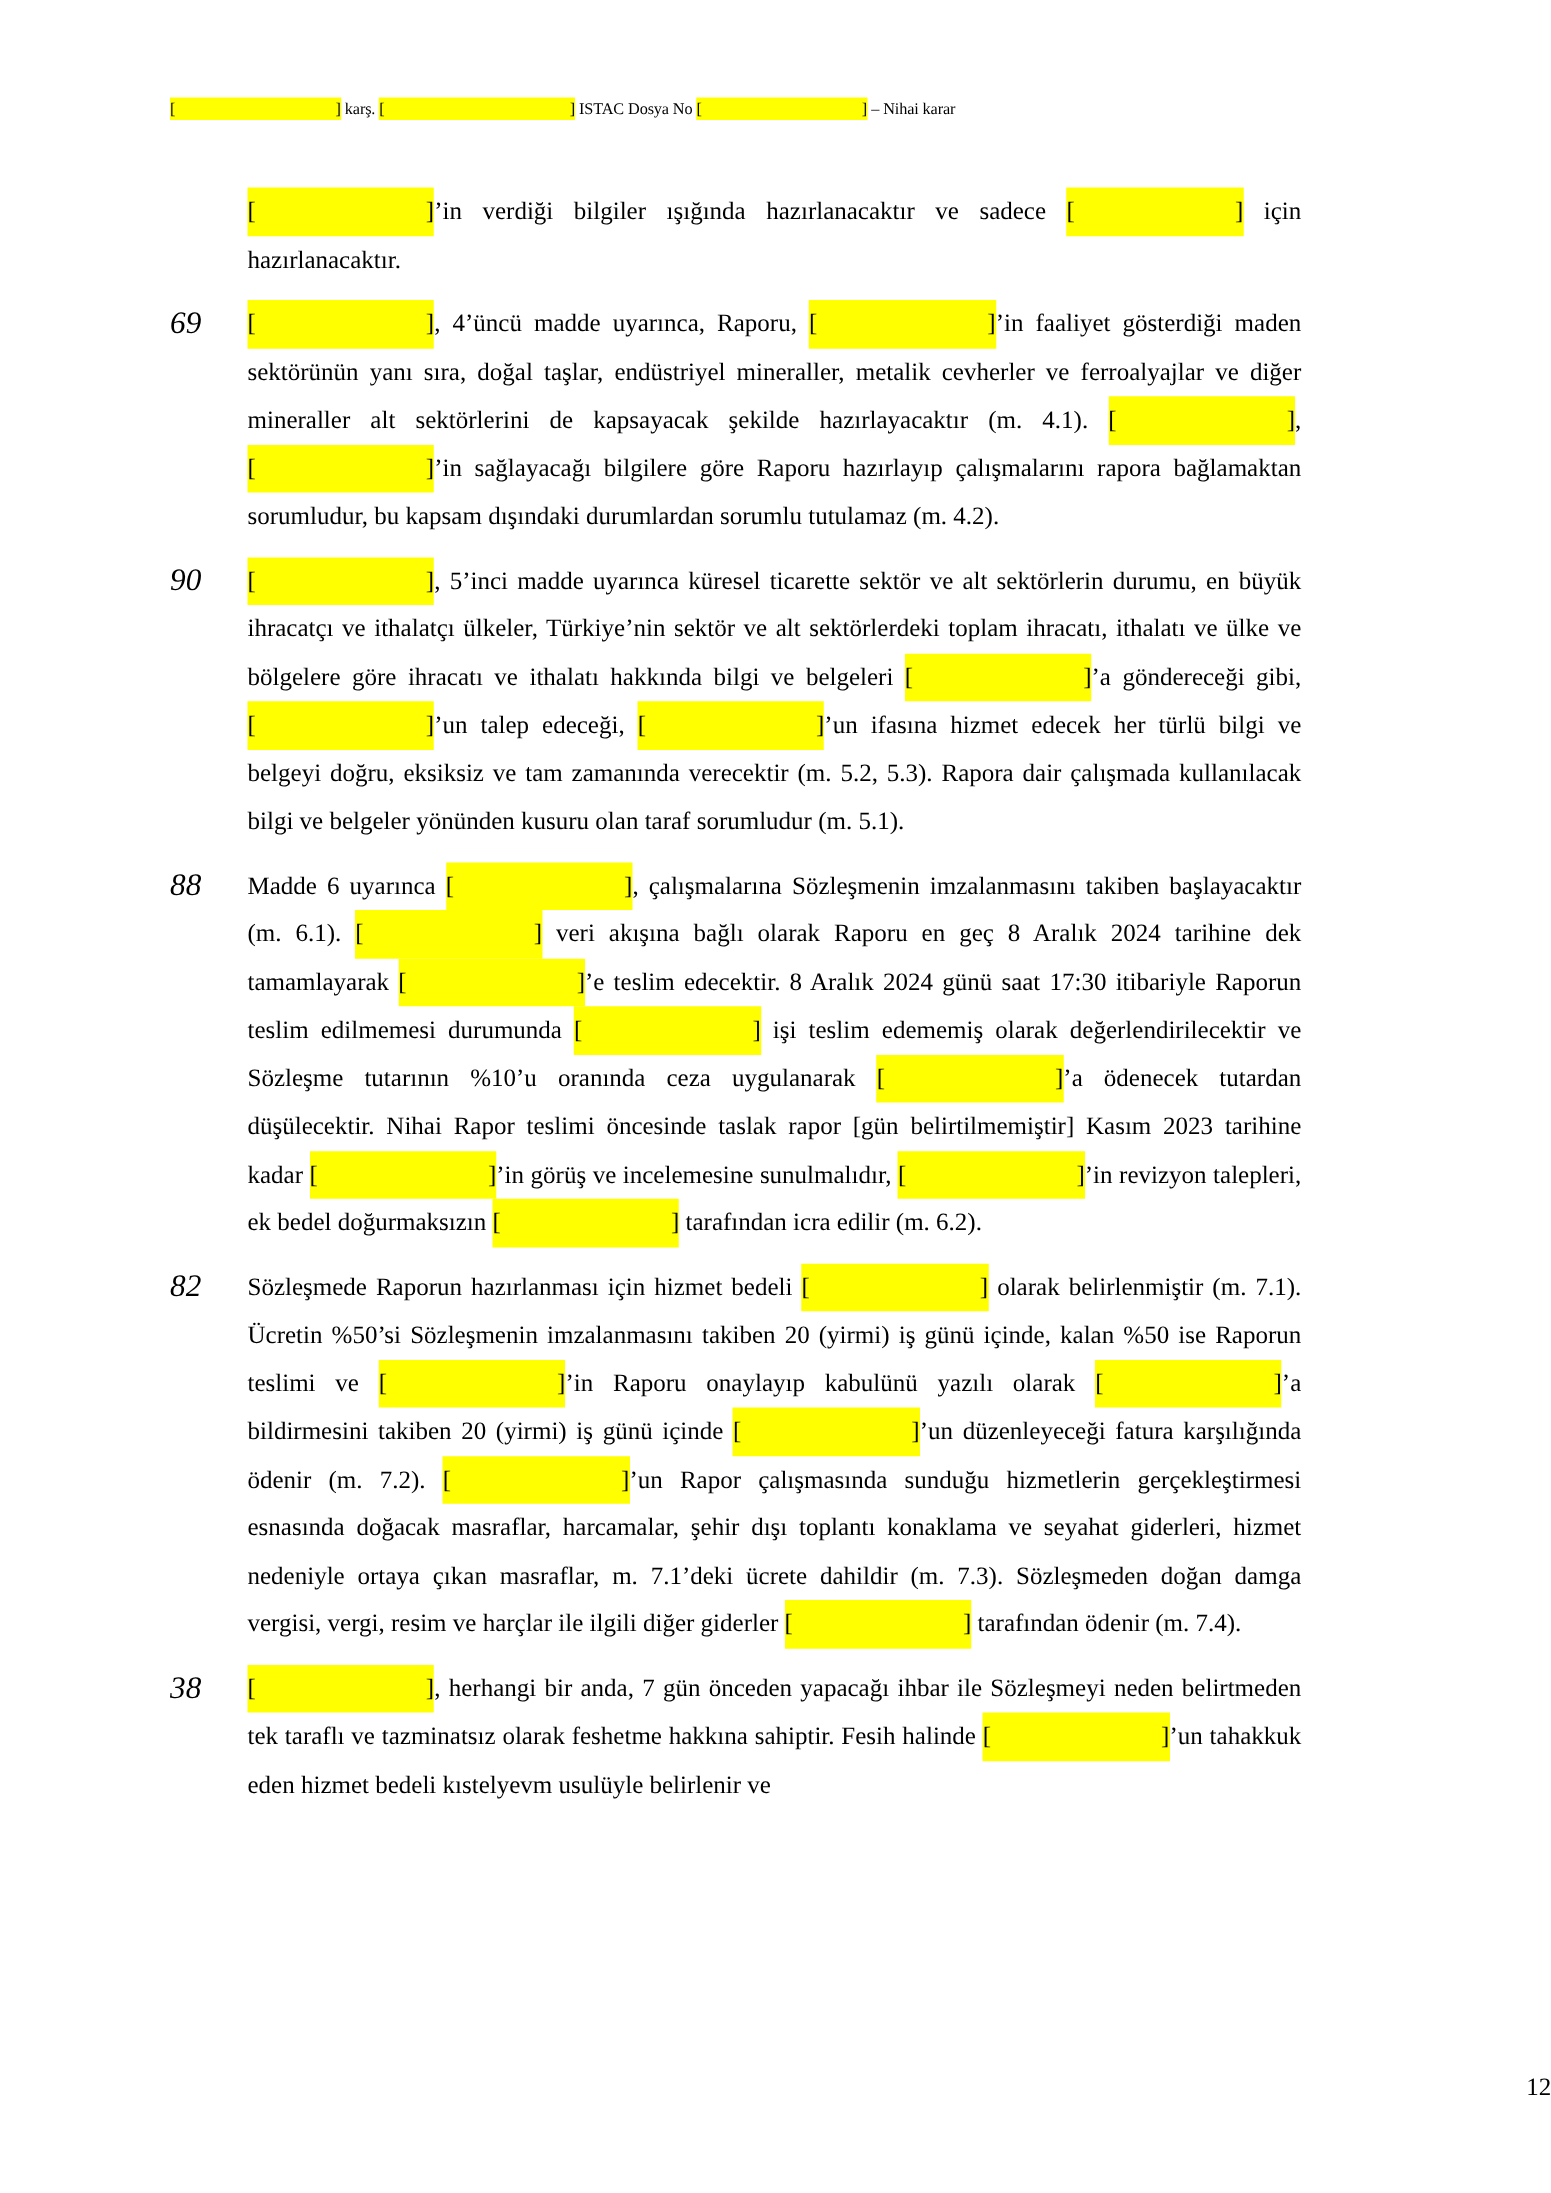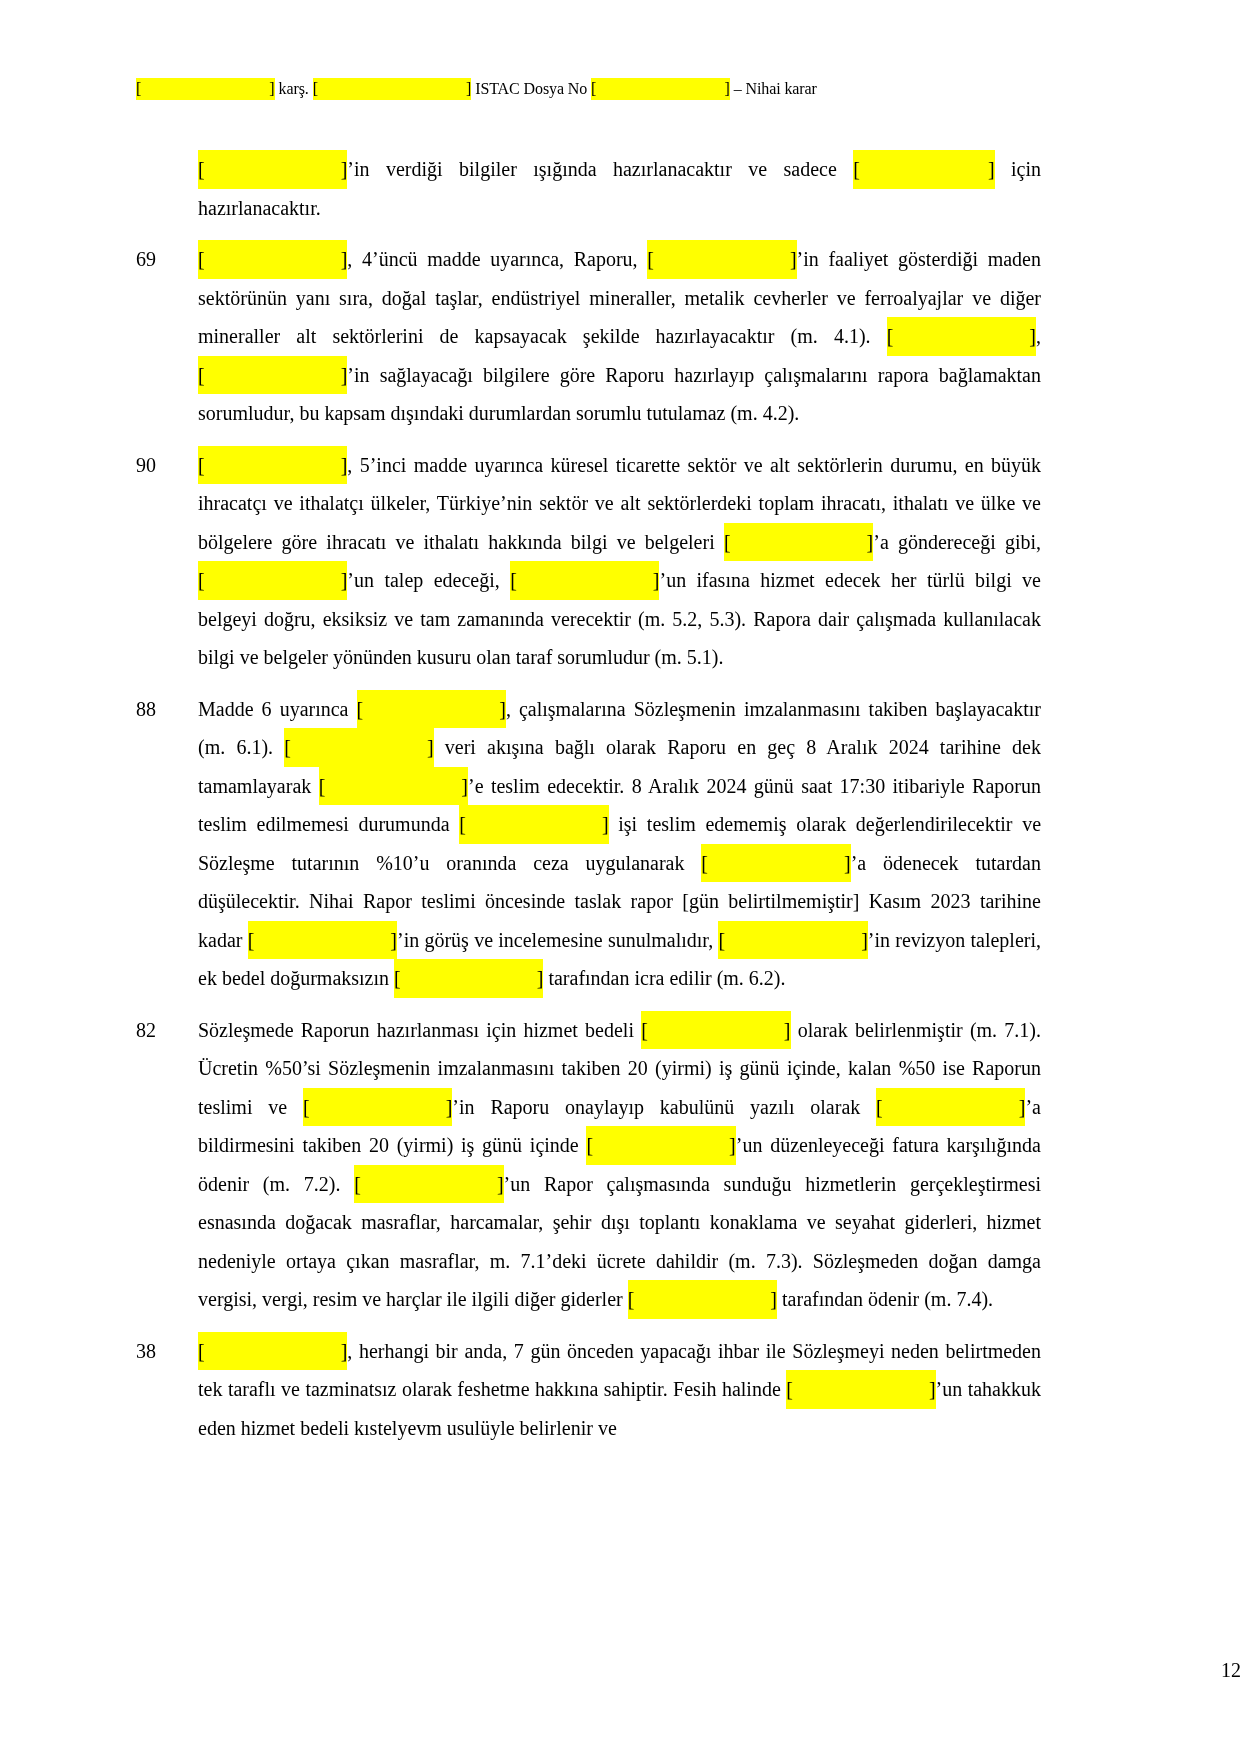--- a/index.html
+++ b/index.html
@@ -23,21 +23,21 @@
     box-sizing: border-box;
     padding: 0;
   }
 
   
   .running-header {
     position: absolute;
     top: 78px;
     left: 136px;
     width: 905px;
-    font-size: 16px;
+    font-size: 13px;
     line-height: 1.35;
     white-space: nowrap;
     letter-spacing: -0.1px;
   }
 
   
   .body-area {
     position: absolute;
     top: 150px;
     left: 136px;
@@ -45,24 +45,25 @@
   }
 
   .para {
     display: flex;
     align-items: flex-start;
     margin-bottom: 13px;
   }
   .para .num {
     width: 62px;
     flex: 0 0 62px;
-    font-size: 20px;
+    font-size: 25px;
     line-height: 38.5px;
     text-align: left;
     padding-left: 0px;
+    font-style: italic;
   }
   .para .txt {
     flex: 1 1 auto;
     font-size: 20px;
     line-height: 38.5px;
     text-align: justify;
     text-justify: inter-word;
     hyphens: none;
   }
   .para.no-num .num {

